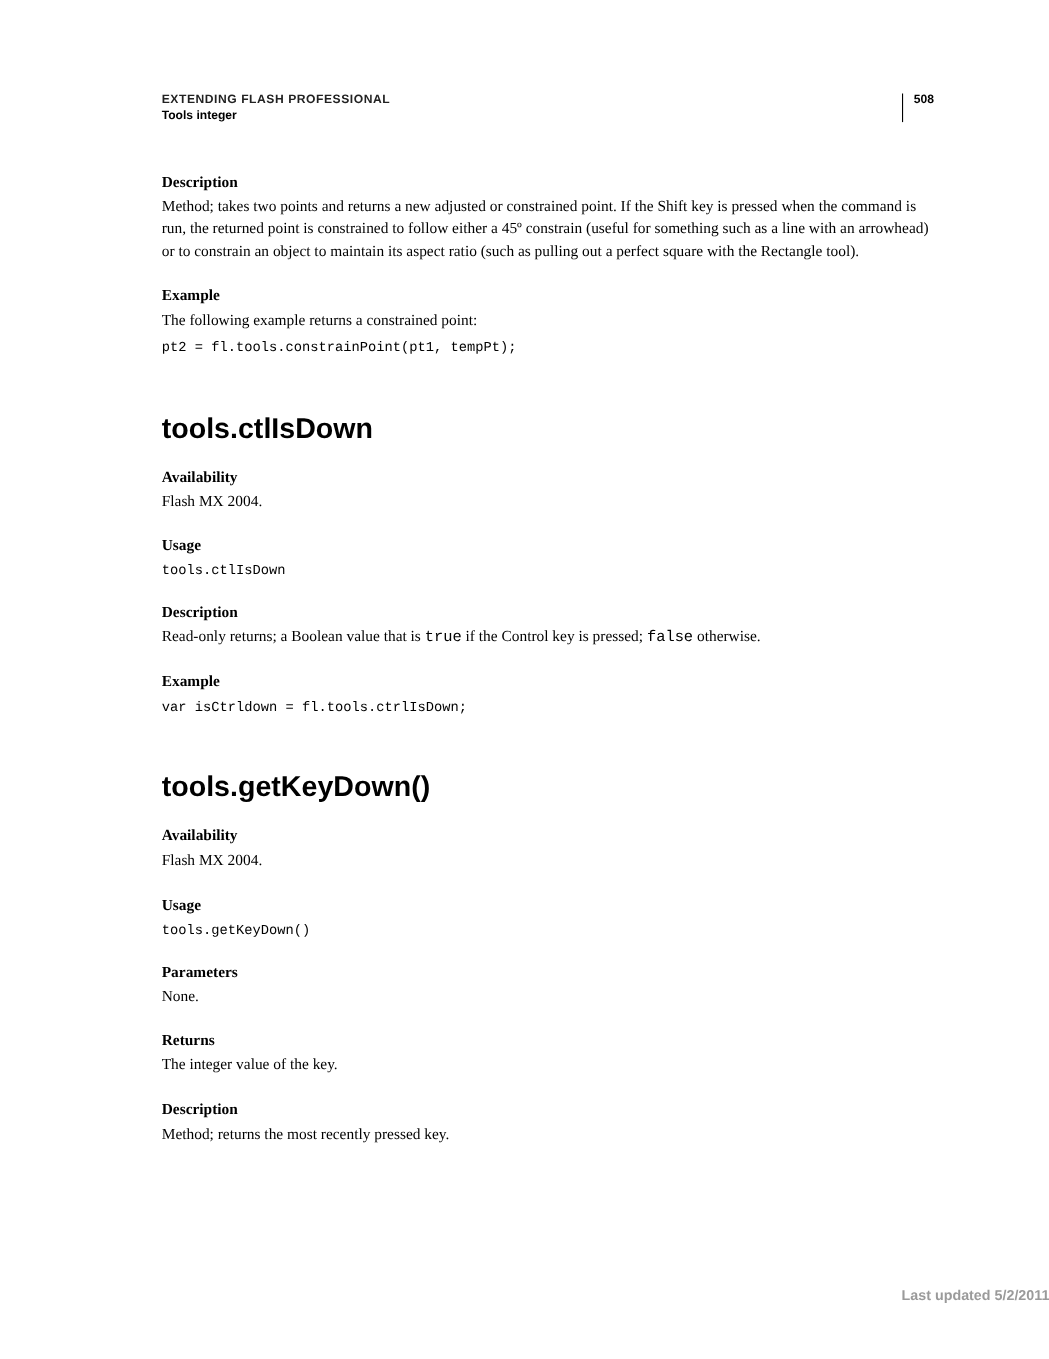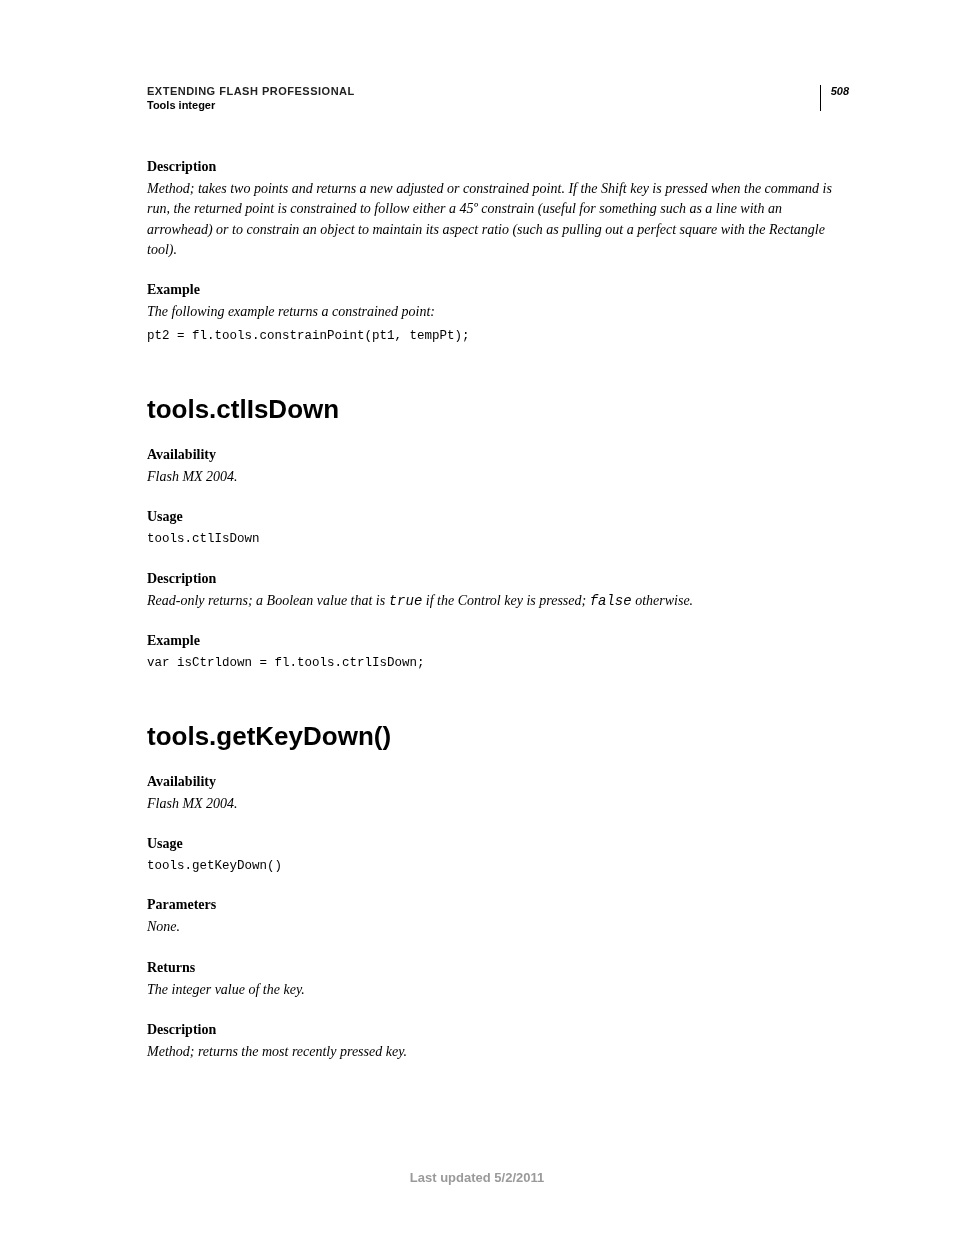--- a/index.html
+++ b/index.html
@@ -34,40 +34,38 @@
   .header-sub {
     font-size: 11px;
     font-weight: 700;
     color: #000;
     margin-top: 2px;
   }
   .page-number-wrap {
     border-left: 1.5px solid #000;
     padding-left: 10px;
     padding-bottom: 14px;
-    font-style: italic;
   }
   .page-number {
     font-family: Arial, Helvetica, sans-serif;
     font-size: 11px;
     font-weight: 700;
   }
   .section-label {
     font-family: Georgia, 'Times New Roman', serif;
     font-weight: 700;
     font-size: 14px;
     margin-top: 22px;
     margin-bottom: 4px;
   }
   .body-text {
     font-family: Georgia, 'Times New Roman', serif;
     font-size: 14px;
     line-height: 1.45;
     margin: 0 0 2px 0;
-    font-style: italic;
   }
   .code {
     font-family: 'Courier New', Courier, monospace;
     font-size: 12.5px;
     line-height: 1.4;
     margin-top: 6px;
     margin-bottom: 2px;
     white-space: pre;
   }
   .code-inline {
@@ -79,21 +77,21 @@
     font-size: 26px;
     font-weight: 700;
     margin: 48px 0 18px 0;
     color: #000;
   }
   .footer {
     position: absolute;
     bottom: 50px;
     left: 0;
     right: 0;
-    text-align: center;
+    text-align: right;
     font-family: Arial, Helvetica, sans-serif;
     font-size: 13px;
     font-weight: 700;
     color: #9a9a9a;
   }
 </style>
 </head>
 <body>
 
 <div class="page">

